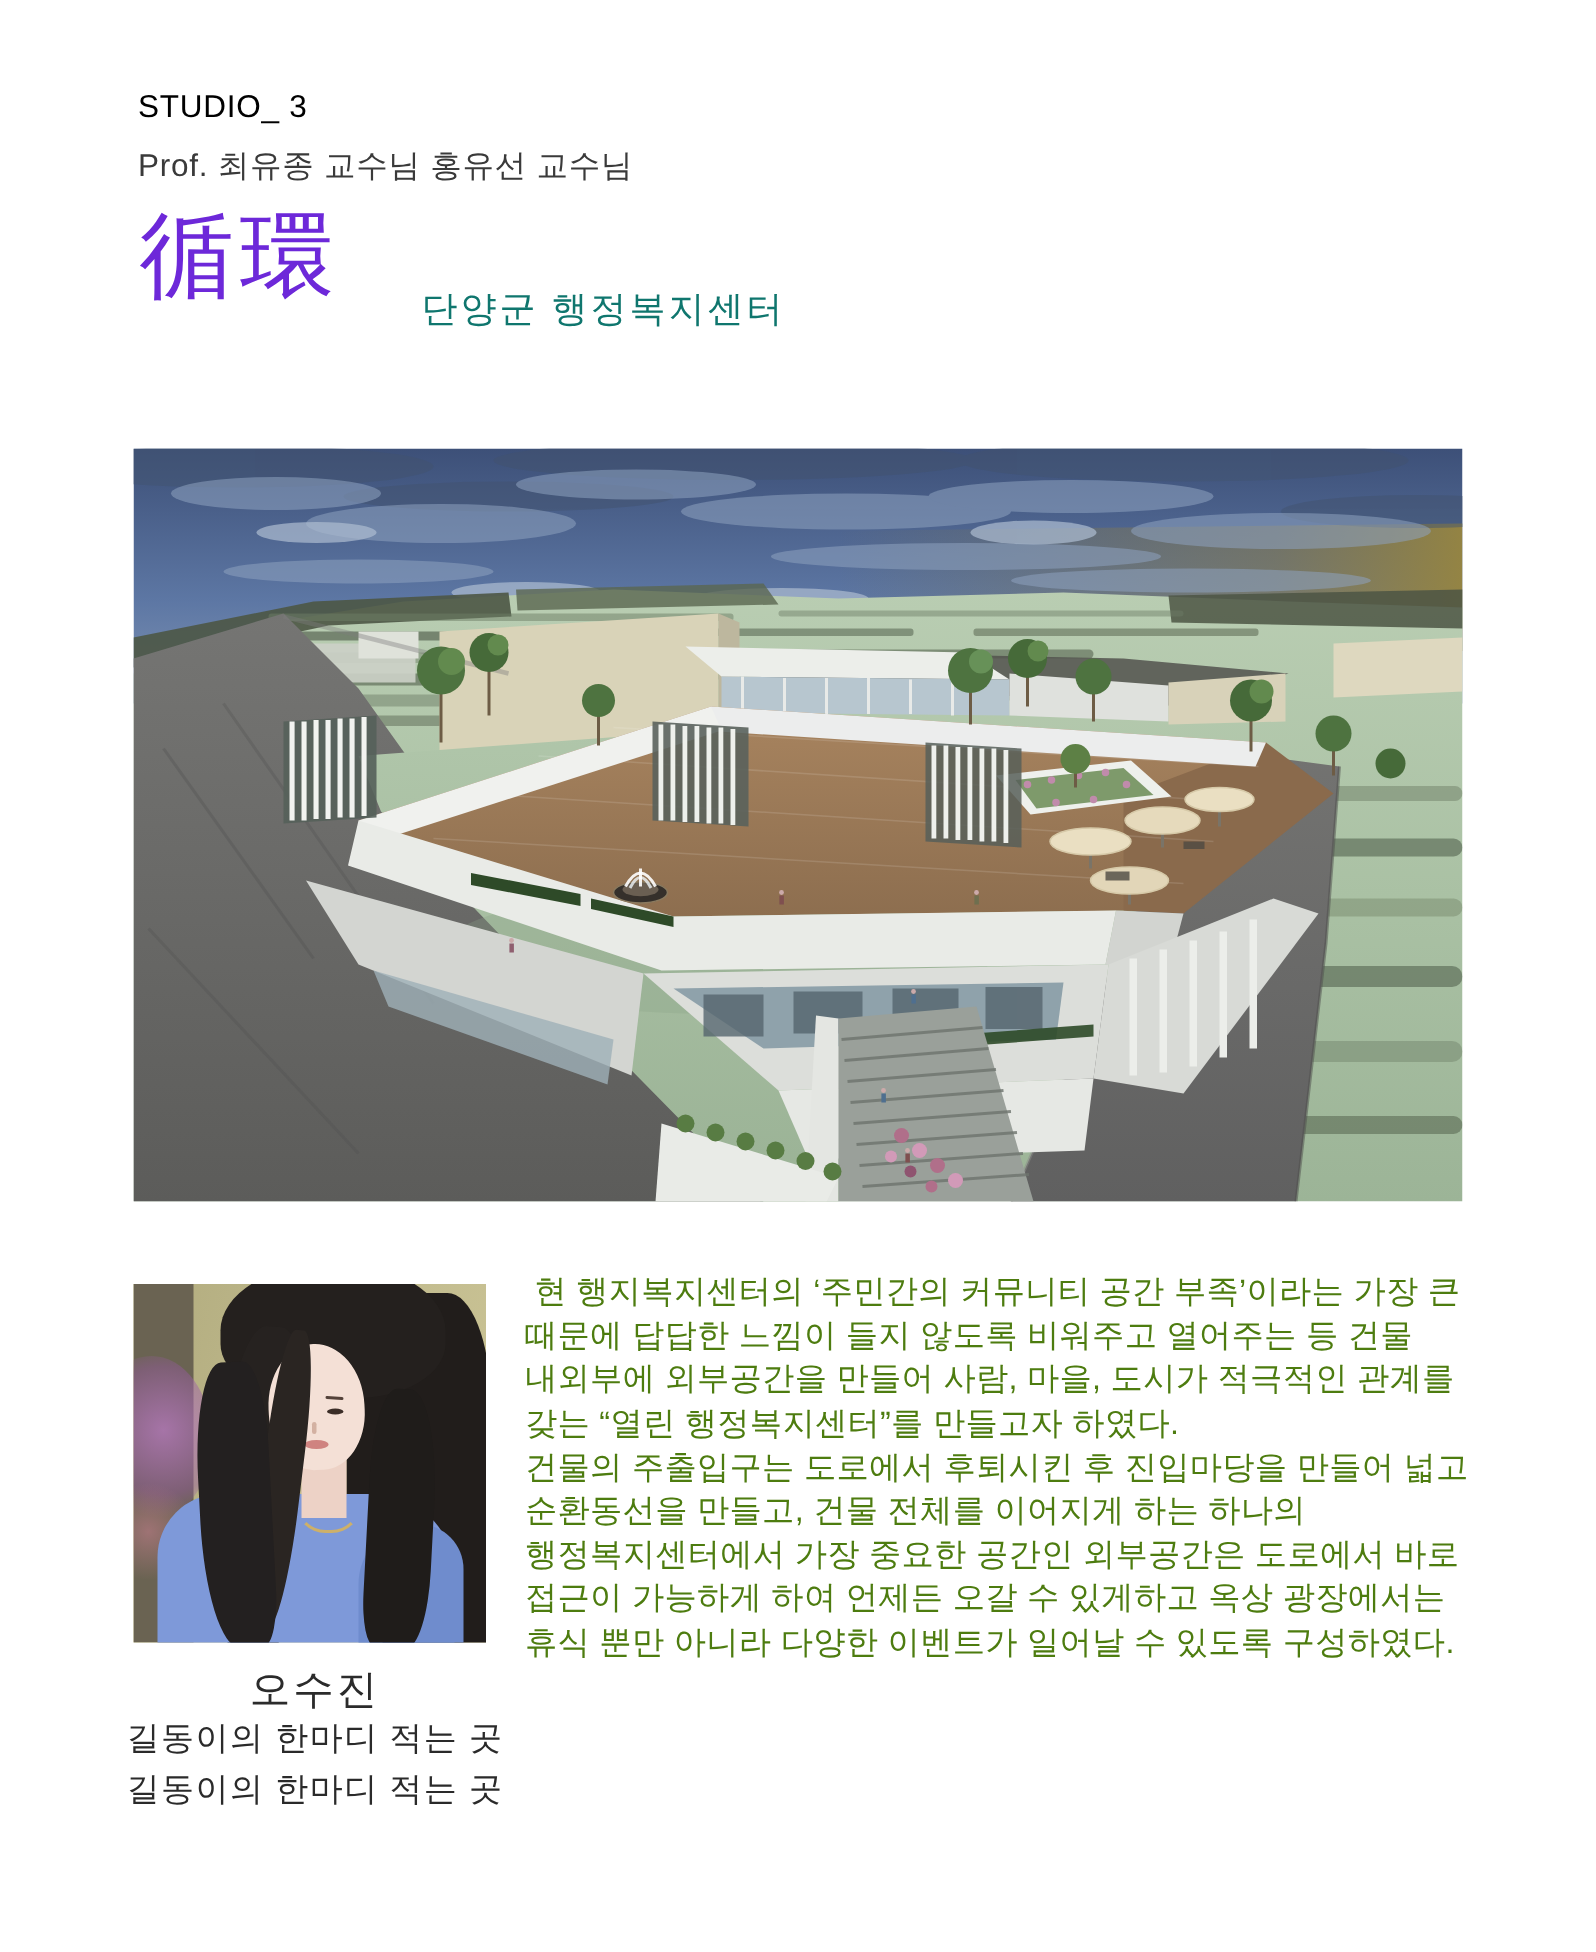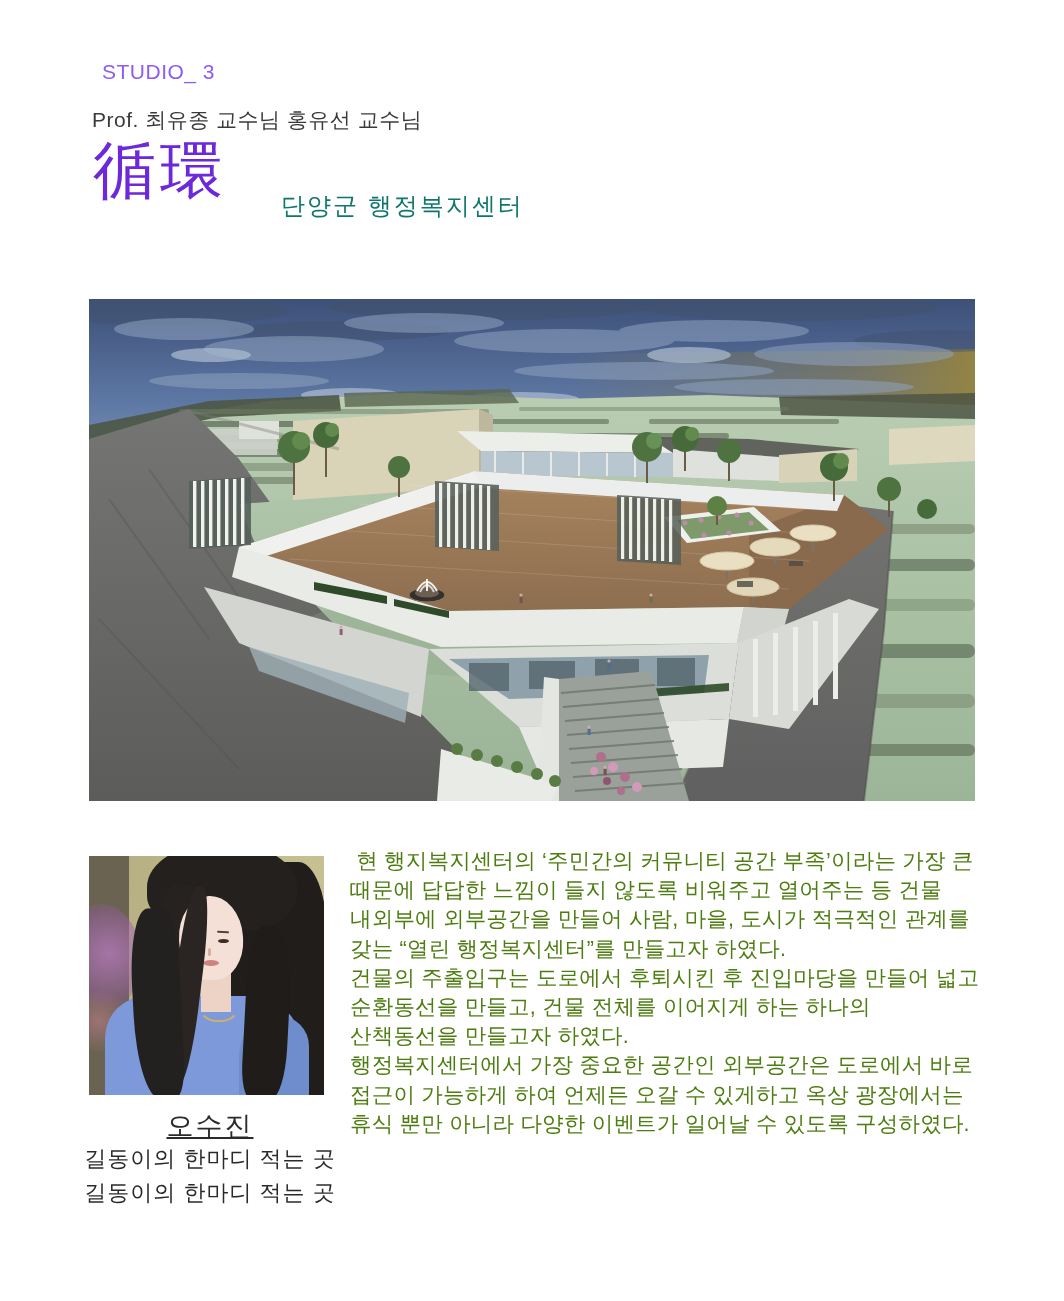--- a/index.html
+++ b/index.html
@@ -3,22 +3,22 @@
 <meta charset="utf-8">
 <style>
   html,body{margin:0;padding:0;}
   body{
     width:1064px;height:1301px;background:#ffffff;position:relative;
     font-family:"Liberation Sans","DejaVu Sans",sans-serif;color:#1f1f1f;
     overflow:hidden;
   }
   .abs{position:absolute;}
   
-  .studio-line{left:92px;top:60px;font-size:21px;letter-spacing:0.5px;color:#8b5cf6;margin-left:10px;}
-  .prof-line{left:92px;top:106px;font-size:21px;letter-spacing:0.5px;color:#3a3a3a;}
+  .studio-line{left:92px;top:60px;font-size:21px;letter-spacing:0.5px;color:#000000;}
+  .prof-line{left:92px;top:96px;font-size:21px;letter-spacing:0.5px;color:#3a3a3a;}
   
   .main-title{left:93px;top:128px;font-size:63px;font-weight:500;color:#6d28d9;letter-spacing:4px;}
   .sub-title{left:281px;top:190px;font-size:24px;color:#0f766e;letter-spacing:2px;}
   
   .hero{left:89px;top:299px;width:886px;height:502px;display:block;}
   
   .photo{left:89px;top:856px;width:235px;height:239px;overflow:hidden;background:linear-gradient(100deg,#b2ac7e 0%,#c0ba8e 55%,#cac394 100%);}
   .photo *{position:absolute;}
   .ph-wall-dark{left:0;top:0;width:40px;height:239px;background:#6a6352;}
   .ph-orb{left:-28px;top:48px;width:80px;height:110px;border-radius:50%;
@@ -36,21 +36,21 @@
   .ph-eye-r{left:129px;top:83px;width:11px;height:4px;border-radius:50%;background:#3b2d27;}
   .ph-nose{left:119px;top:92px;width:3px;height:8px;background:rgba(170,120,100,0.45);border-radius:2px;}
   .ph-lips{left:114px;top:104px;width:16px;height:6px;border-radius:50%;background:#cf8380;}
   .ph-strand{left:86px;top:30px;width:26px;height:200px;border-radius:40%;background:#2a2522;transform:rotate(7deg);}
   .ph-top{left:16px;top:140px;width:198px;height:100px;border-radius:42px 54px 0 0;background:#7e99d9;}
   .ph-top-shade{left:150px;top:160px;width:70px;height:80px;border-radius:40px 30px 0 0;background:#6f8ccd;}
   .ph-necklace{left:108px;top:138px;width:40px;height:26px;border:2px solid rgba(214,178,92,0.9);border-top:none;border-left-color:transparent;border-right-color:transparent;border-radius:0 0 20px 20px;}
   .ph-hair-front-l{left:44px;top:52px;width:48px;height:190px;border-radius:40% 30% 20% 45%;background:#232020;transform:rotate(-3deg);}
   .ph-hair-front-r{left:156px;top:70px;width:44px;height:172px;border-radius:35% 45% 30% 20%;background:#1f1c1a;transform:rotate(3deg);}
   
-  .profile-name{left:82px;top:1108px;width:256px;text-align:center;font-size:27px;color:#2b2b2b;letter-spacing:2px;text-decoration:underline;}
+  .profile-name{left:82px;top:1108px;width:256px;text-align:center;font-size:27px;color:#2b2b2b;letter-spacing:2px;}
   .caption-1{left:78px;top:1144px;width:264px;text-align:center;font-size:22px;color:#2a2a2a;letter-spacing:1px;}
   .caption-2{left:78px;top:1178px;width:264px;text-align:center;font-size:22px;color:#2a2a2a;letter-spacing:1px;}
   
   .description{left:350px;top:847px;width:700px;font-size:21.5px;line-height:29.2px;color:#4d7c0f;}
   .desc-line{white-space:pre;letter-spacing:0.2px;}
 </style>
 </head>
 <body>
 
 <div class="abs studio-line">STUDIO_ 3</div>
@@ -421,17 +421,16 @@
 <div class="abs caption-1">길동이의 한마디 적는 곳</div>
 <div class="abs caption-2">길동이의 한마디 적는 곳</div>
 
 <div class="abs description">
   <div class="desc-line"> 현 행지복지센터의 ‘주민간의 커뮤니티 공간 부족’이라는 가장 큰</div>
   <div class="desc-line">때문에 답답한 느낌이 들지 않도록 비워주고 열어주는 등 건물</div>
   <div class="desc-line">내외부에 외부공간을 만들어 사람, 마을, 도시가 적극적인 관계를</div>
   <div class="desc-line">갖는 “열린 행정복지센터”를 만들고자 하였다.</div>
   <div class="desc-line">건물의 주출입구는 도로에서 후퇴시킨 후 진입마당을 만들어 넓고</div>
   <div class="desc-line">순환동선을 만들고, 건물 전체를 이어지게 하는 하나의</div>
-  <div class="desc-line">산책동선을 만들고자 하였다.</div>
   <div class="desc-line">행정복지센터에서 가장 중요한 공간인 외부공간은 도로에서 바로</div>
   <div class="desc-line">접근이 가능하게 하여 언제든 오갈 수 있게하고 옥상 광장에서는</div>
   <div class="desc-line">휴식 뿐만 아니라 다양한 이벤트가 일어날 수 있도록 구성하였다.</div>
 </div>
 
 </body></html>

